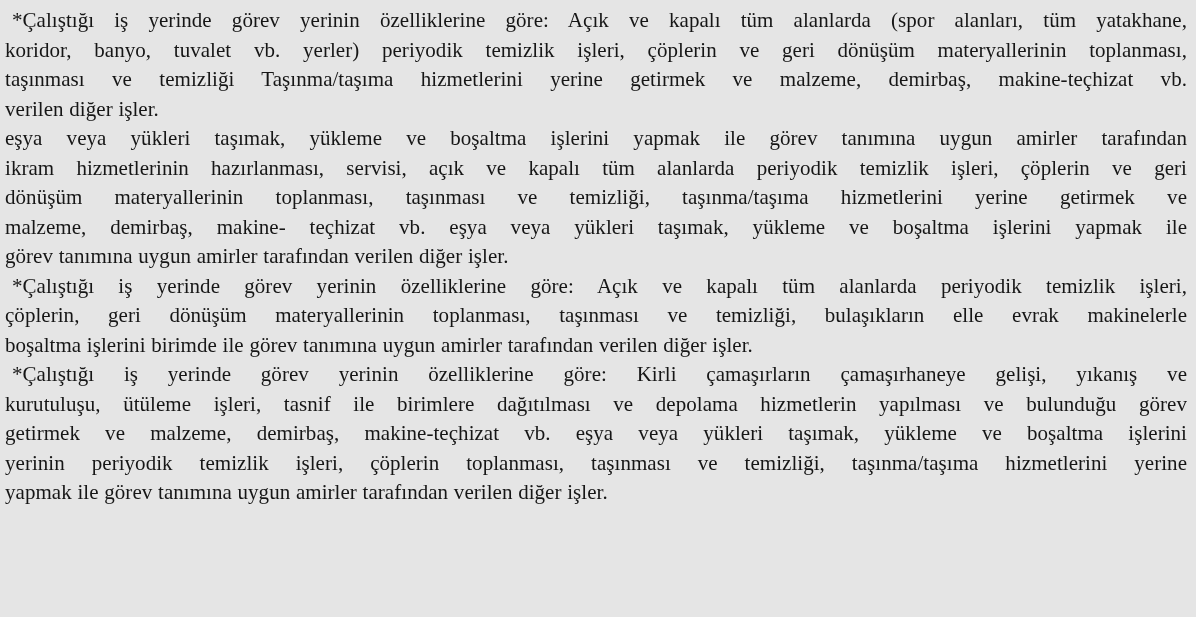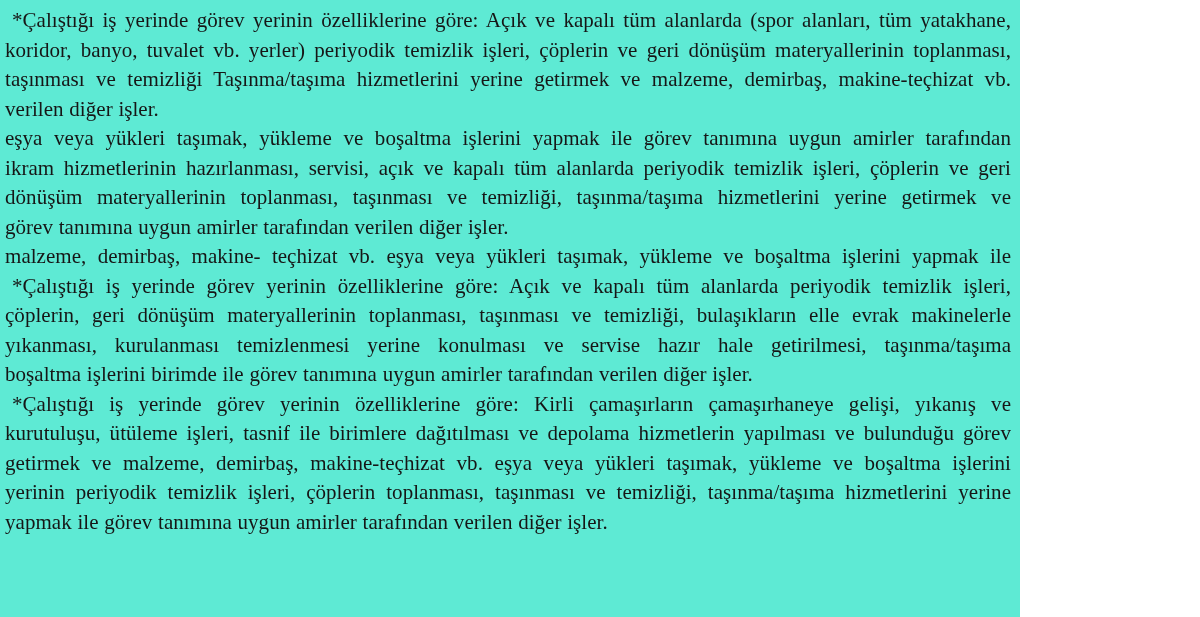--- a/index.html
+++ b/index.html
@@ -9,24 +9,24 @@
   body {
     width: 1200px;
     height: 617px;
     background: #ffffff;
     overflow: hidden;
     font-family: "Liberation Serif", "DejaVu Serif", serif;
     color: #161616;
   }
   .page {
     box-sizing: border-box;
-    width: 1020px;
+    width: 1196px;
     height: 617px;
     padding: 6px 9px 0 5px;
-    background: #5eead4;
+    background: #e5e5e5;
   }
   .paragraph {
     margin: 0;
     padding: 0;
   }
   .line {
     font-size: 21px;
     line-height: 29.5px;
     height: 29.5px;
     overflow: hidden;
@@ -52,28 +52,27 @@
     <div class="line para-first">*Çalıştığı iş yerinde görev yerinin özelliklerine göre: Açık ve kapalı tüm alanlarda (spor alanları, tüm yatakhane,</div>
     <div class="line">koridor, banyo, tuvalet vb. yerler) periyodik temizlik işleri, çöplerin ve geri dönüşüm materyallerinin toplanması,</div>
     <div class="line">taşınması ve temizliği Taşınma/taşıma hizmetlerini yerine getirmek ve malzeme, demirbaş, makine-teçhizat vb.</div>
     <div class="line para-last">verilen diğer işler.</div>
     <div class="line">eşya veya yükleri taşımak, yükleme ve boşaltma işlerini yapmak ile görev tanımına uygun amirler tarafından</div>
   </div>
 
   <div class="paragraph">
     <div class="line">ikram hizmetlerinin hazırlanması, servisi, açık ve kapalı tüm alanlarda periyodik temizlik işleri, çöplerin ve geri</div>
     <div class="line">dönüşüm materyallerinin toplanması, taşınması ve temizliği, taşınma/taşıma hizmetlerini yerine getirmek ve</div>
+    <div class="line">malzeme, demirbaş, makine- teçhizat vb. eşya veya yükleri taşımak, yükleme ve boşaltma işlerini yapmak ile</div>
     <div class="line para-last">görev tanımına uygun amirler tarafından verilen diğer işler.</div>
-    <div class="line">malzeme, demirbaş, makine- teçhizat vb. eşya veya yükleri taşımak, yükleme ve boşaltma işlerini yapmak ile</div>
   </div>
 
   <div class="paragraph">
     <div class="line para-first">*Çalıştığı iş yerinde görev yerinin özelliklerine göre: Açık ve kapalı tüm alanlarda periyodik temizlik işleri,</div>
     <div class="line">çöplerin, geri dönüşüm materyallerinin toplanması, taşınması ve temizliği, bulaşıkların elle evrak makinelerle</div>
-    <div class="line">yıkanması, kurulanması temizlenmesi yerine konulması ve servise hazır hale getirilmesi, taşınma/taşıma</div>
     <div class="line para-last">boşaltma işlerini birimde ile görev tanımına uygun amirler tarafından verilen diğer işler.</div>
   </div>
 
   <div class="paragraph">
     <div class="line para-first">*Çalıştığı iş yerinde görev yerinin özelliklerine göre: Kirli çamaşırların çamaşırhaneye gelişi, yıkanış ve</div>
     <div class="line">kurutuluşu, ütüleme işleri, tasnif ile birimlere dağıtılması ve depolama hizmetlerin yapılması ve bulunduğu görev</div>
     <div class="line">getirmek ve malzeme, demirbaş, makine-teçhizat vb. eşya veya yükleri taşımak, yükleme ve boşaltma işlerini</div>
     <div class="line">yerinin periyodik temizlik işleri, çöplerin toplanması, taşınması ve temizliği, taşınma/taşıma hizmetlerini yerine</div>
     <div class="line para-last">yapmak ile görev tanımına uygun amirler tarafından verilen diğer işler.</div>
   </div>

